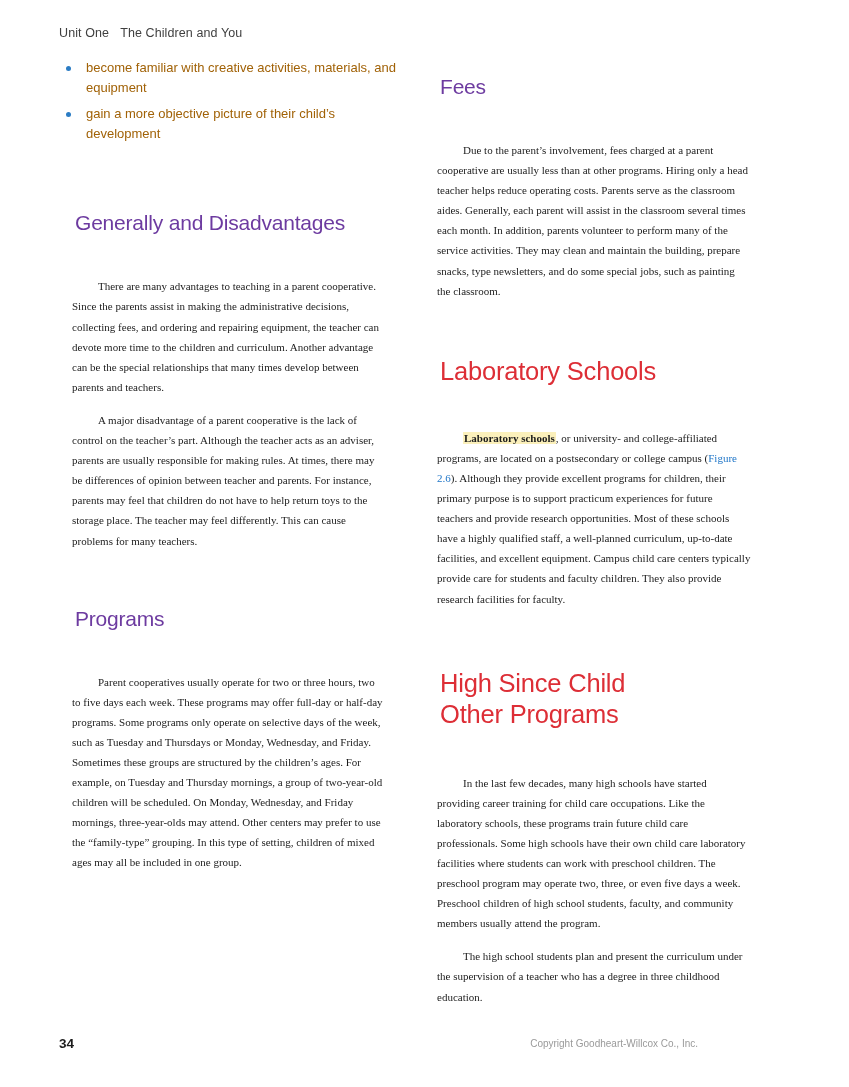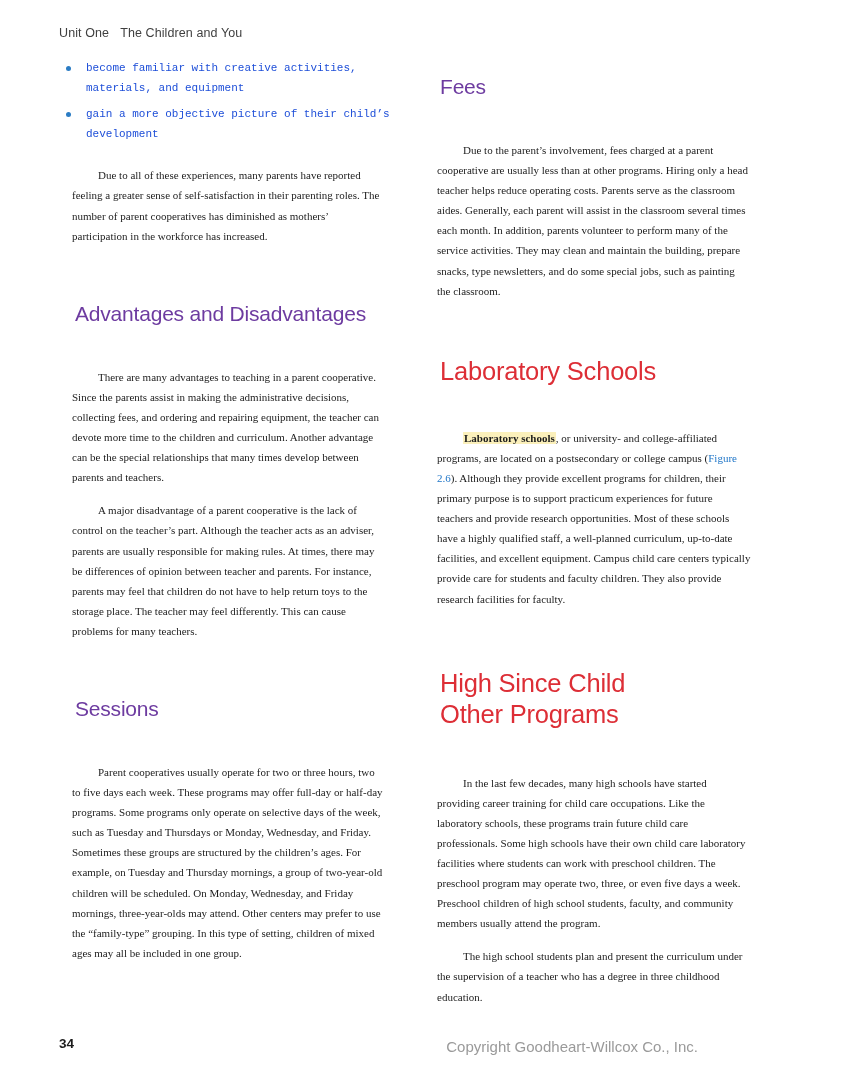--- a/index.html
+++ b/index.html
@@ -62,26 +62,26 @@
   
   ul.bullets {
     margin: 0 0 0 0;
     padding: 0;
     list-style: none;
   }
   ul.bullets li {
     position: relative;
     padding-left: 27px;
     margin-bottom: 6px;
-    font-family: Liberation Mono, monospace;
-    font-size: 11px;
+    font-family: Liberation Sans, sans-serif;
+    font-size: 13px;
     line-height: 20.1px;
-    color: #1d4ed8;
-  }
-  ul.bullets li:last-child { margin-bottom: 0; }
+    color: #a16207;
+  }
+  ul.bullets li:last-child { margin-bottom: 16px; }
   ul.bullets li .dot {
     position: absolute;
     left: 7px;
     top: 8px;
     width: 5px;
     height: 5px;
     border-radius: 50%;
     background: #2b7cc4;
   }
 
@@ -137,21 +137,21 @@
     font-family: "Liberation Sans", sans-serif;
     font-size: 13.5px;
     font-weight: bold;
     color: #1c1c1c;
   }
   .copyright {
     position: absolute;
     right: 59px;
     top: 2px;
     font-family: "Liberation Sans", sans-serif;
-    font-size: 15px;
+    font-size: 10px;
     color: #9a9a9a;
     white-space: nowrap;
   }
 </style>
 </head>
 <body>
 
 <div class="page">
 
   <div class="running-head">
@@ -168,35 +168,34 @@
           <span>become familiar with creative activities, materials, and equipment</span>
         </li>
         <li>
           <span class="dot"></span>
           <span>gain a more objective picture of their child’s development</span>
         </li>
       </ul>
 
       <div class="sp-8"></div>
 
-      <p class="body">Due to all of these experiences, many parents have reported feeling a greater sense of self-satisfaction in their parenting roles. The number of parent cooperatives has diminished as mothers’ participation in the workforce has increased.</p>
 
       <div class="sp-26"></div>
 
-      <h2 class="head-purple">Advantages and Disadvantages</h2>
+      <h2 class="head-purple">Generally and Disadvantages</h2>
 
       <div class="sp-12"></div>
 
       <p class="body">There are many advantages to teaching in a parent cooperative. Since the parents assist in making the administrative decisions, collecting fees, and ordering and repairing equipment, the teacher can devote more time to the children and curriculum. Another advantage can be the special relationships that many times develop between parents and teachers.</p>
 
       <p class="body">A major disadvantage of a parent cooperative is the lack of control on the teacher’s part. Although the teacher acts as an adviser, parents are usually responsible for making rules. At times, there may be differences of opinion between teacher and parents. For instance, parents may feel that children do not have to help return toys to the storage place. The teacher may feel differently. This can cause problems for many teachers.</p>
 
       <div class="sp-26"></div>
 
-      <h2 class="head-purple">Sessions</h2>
+      <h2 class="head-purple">Programs</h2>
 
       <div class="sp-12"></div>
 
       <p class="body">Parent cooperatives usually operate for two or three hours, two to five days each week. These programs may offer full-day or half-day programs. Some programs only operate on selective days of the week, such as Tuesday and Thursdays or Monday, Wednesday, and Friday. Sometimes these groups are structured by the children’s ages. For example, on Tuesday and Thursday mornings, a group of two-year-old children will be scheduled. On Monday, Wednesday, and Friday mornings, three-year-olds may attend. Other centers may prefer to use the “family-type” grouping. In this type of setting, children of mixed ages may all be included in one group.</p>
 
     </div>
 
     <div class="col col-right">
 
       <h2 class="head-purple">Fees</h2>

